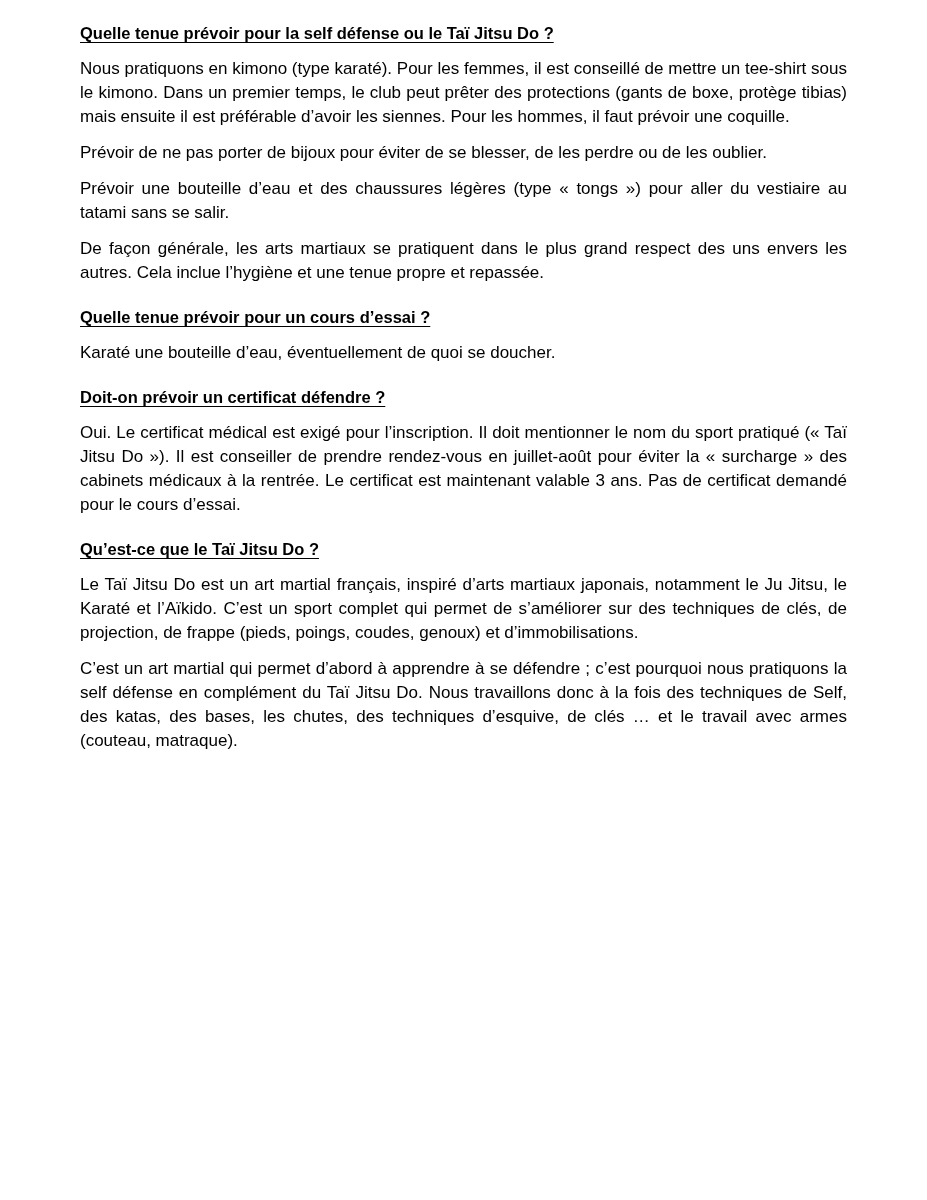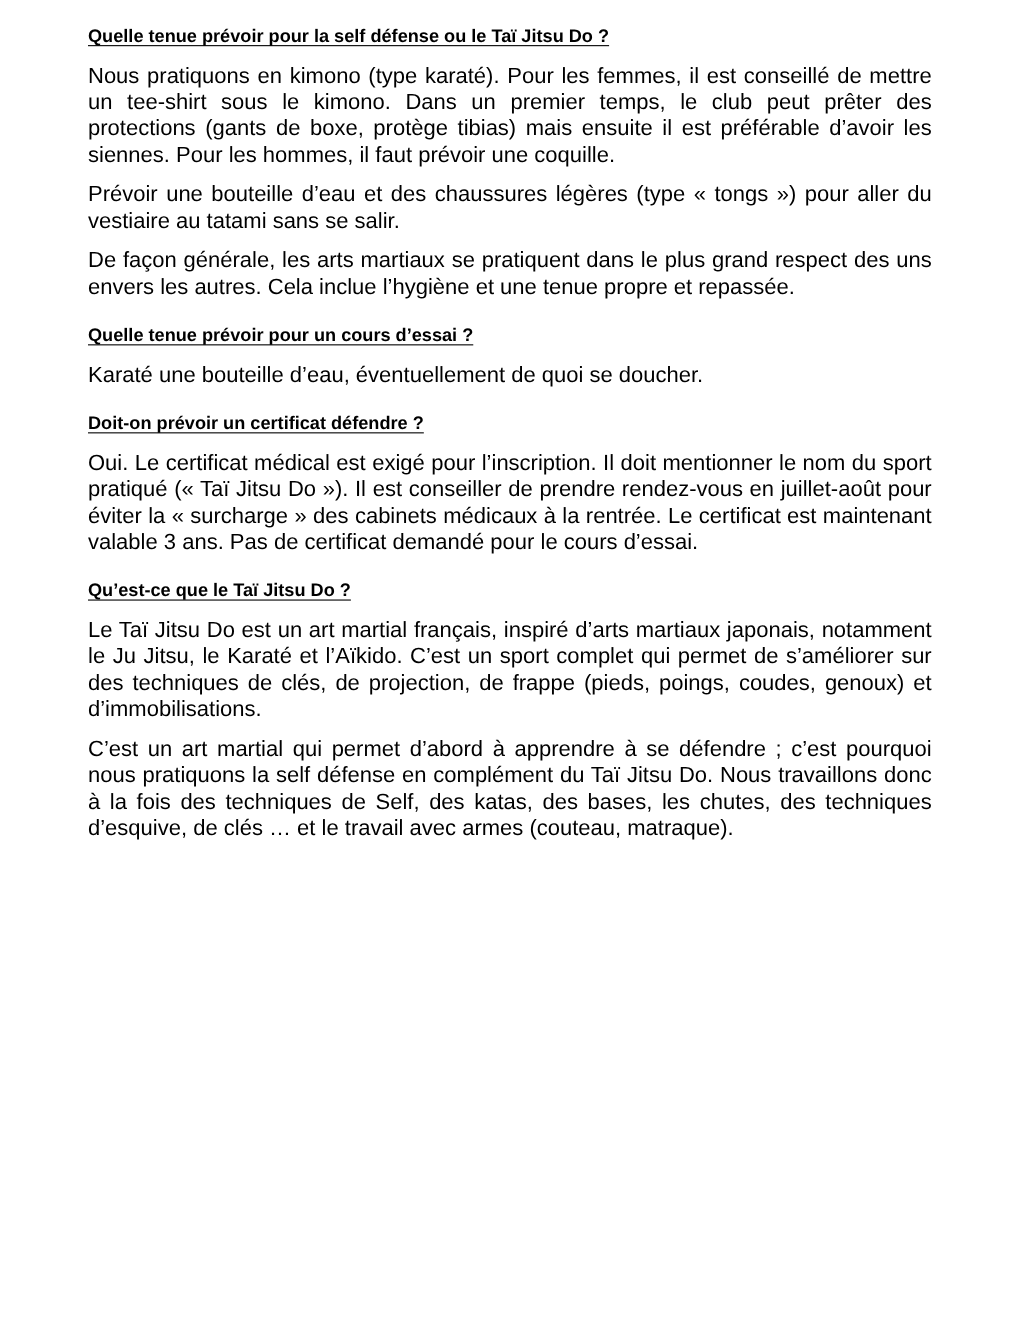--- a/index.html
+++ b/index.html
@@ -26,34 +26,35 @@
   .section + .section { margin-top: 20px; }
   .heading {
     font-size: 16.5px;
     line-height: 24px;
     font-weight: bold;
     text-decoration: underline;
     text-underline-offset: 3px;
     margin: 0 0 12px 0;
   }
   .para {
-    font-size: 20px;
+    font-size: 17px;
     line-height: 24px;
     text-align: justify;
     margin: 0 0 12px 0;
   }
 </style>
 </head>
 <body>
 
 <div class="page">
 
   <div class="section">
     <h2 class="heading">Quelle tenue prévoir pour la self défense ou le Taï Jitsu Do ?</h2>
     <p class="para">Nous pratiquons en kimono (type karaté). Pour les femmes, il est conseillé de mettre un tee-shirt sous le kimono. Dans un premier temps, le club peut prêter des protections (gants de boxe, protège tibias) mais ensuite il est préférable d’avoir les siennes. Pour les hommes, il faut prévoir une coquille.</p>
+    <p class="para">Prévoir de ne pas porter de bijoux pour éviter de se blesser, de les perdre ou de les oublier.</p>
     <p class="para">Prévoir une bouteille d’eau et des chaussures légères (type « tongs ») pour aller du vestiaire au tatami sans se salir.</p>
     <p class="para">De façon générale, les arts martiaux se pratiquent dans le plus grand respect des uns envers les autres. Cela inclue l’hygiène et une tenue propre et repassée.</p>
   </div>
 
   <div class="section">
     <h2 class="heading">Quelle tenue prévoir pour un cours d’essai ?</h2>
     <p class="para">Karaté une bouteille d’eau, éventuellement de quoi se doucher.</p>
   </div>
 
   <div class="section">

